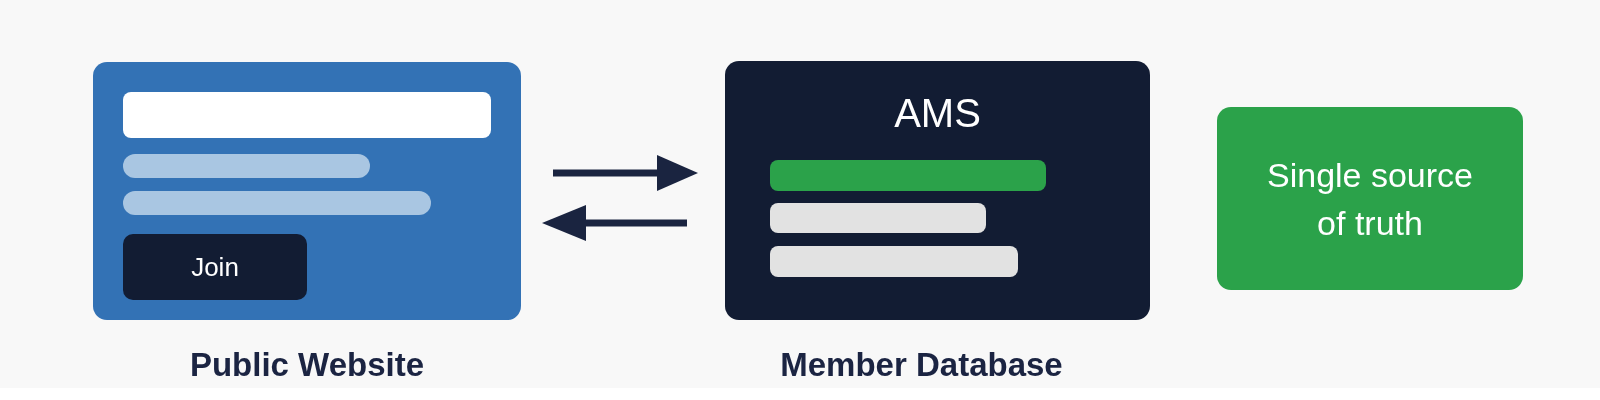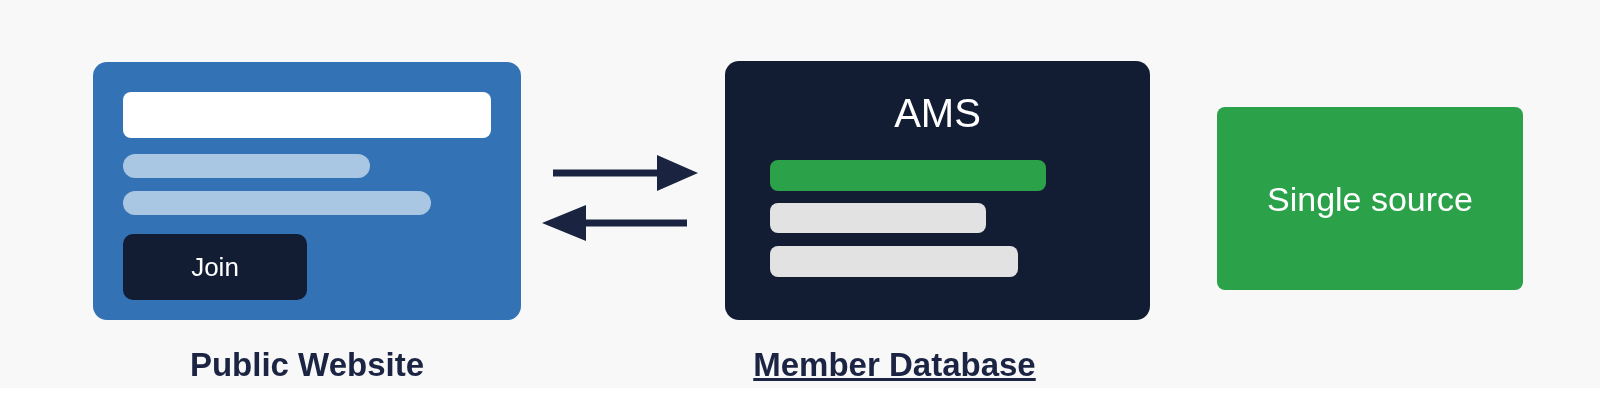--- a/index.html
+++ b/index.html
@@ -72,21 +72,21 @@
 
   
   .caption {
     position: absolute;
     text-align: center;
     font-weight: bold;
     font-size: 33px;
     color: var(--label);
   }
   .pw-caption { left: 93px; top: 346px; width: 428px; }
-  .md-caption { left: 682px; top: 346px; width: 425px; text-decoration: underline; }
+  .md-caption { left: 709px; top: 346px; width: 425px; }
 
   
   .arrows {
     position: absolute;
     left: 530px; top: 140px;
     width: 180px; height: 120px;
   }
   .arrows svg { display: block; }
   .arrow-shape { fill: var(--arrow); stroke: none; }
   .arrow-line { stroke: var(--arrow); stroke-width: 7; }
@@ -123,21 +123,21 @@
     width: 248px; height: 31px;
     background: var(--gray);
     border-radius: 8px;
   }
 
   
   .ss-card {
     left: 1217px; top: 107px;
     width: 306px; height: 183px;
     background: var(--green);
-    border-radius: 8px;
+    border-radius: 14px;
     display: flex; flex-direction: column;
     align-items: center; justify-content: center;
     color: var(--white);
     font-size: 34px;
     line-height: 48px;
   }
 </style>
 </head>
 <body>
 
@@ -169,16 +169,17 @@
   <div class="card md-card">
     <div class="md-title">AMS</div>
     <div class="md-green-bar"></div>
     <div class="md-gray-bar1"></div>
     <div class="md-gray-bar2"></div>
   </div>
   <div class="caption md-caption">Member Database</div>
 
   <div class="card ss-card">
     <span>Single source</span>
+    <span>of truth</span>
   </div>
 
   <div class="bottom-strip"></div>
 </div>
 
 </body></html>

